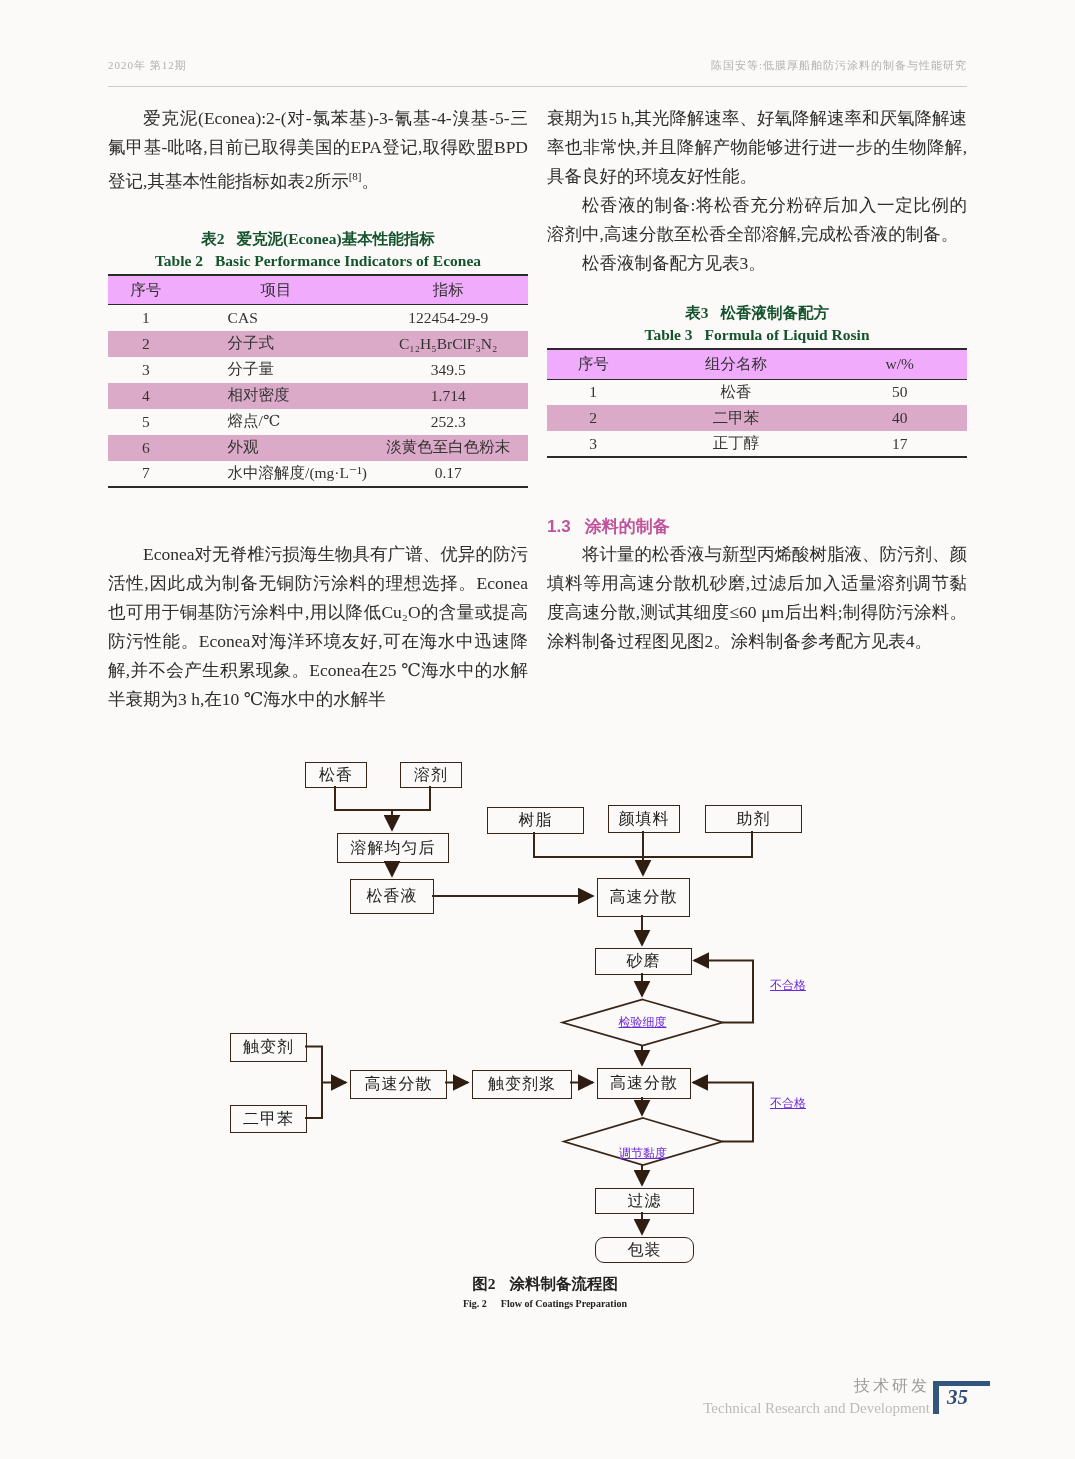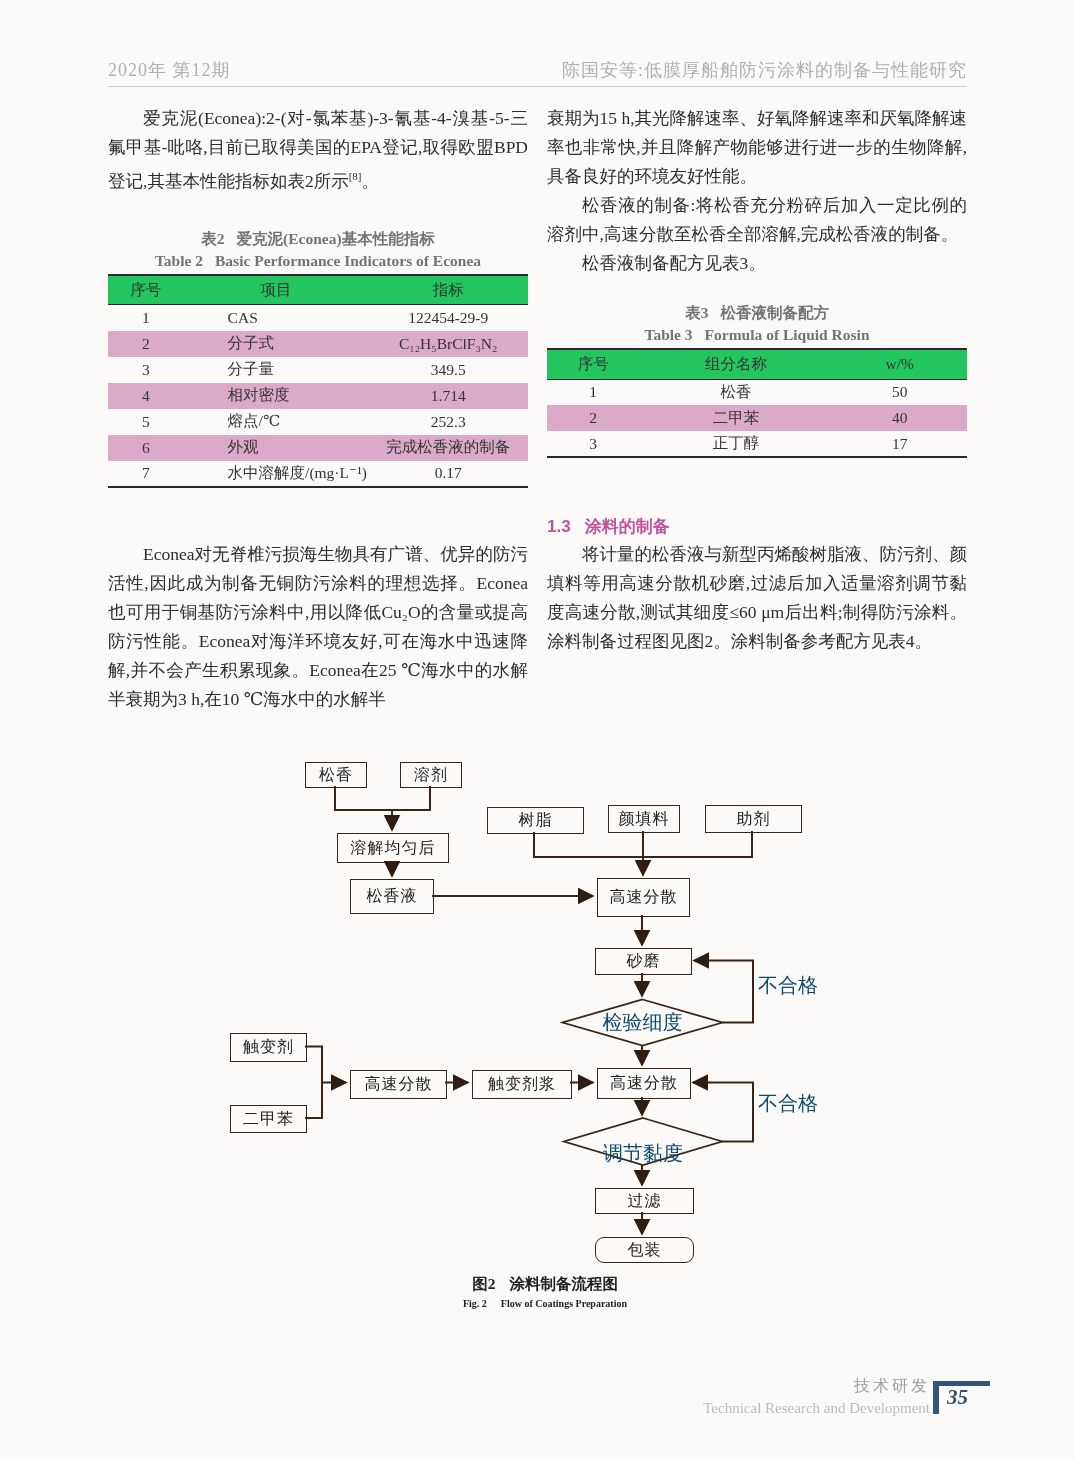--- a/index.html
+++ b/index.html
@@ -2,56 +2,56 @@
 <html><head>
 <meta charset="utf-8">
 <style>
   html,body{margin:0;padding:0;}
   body{
     width:1075px;height:1459px;position:relative;
     background:#fbfaf8;
     font-family:"Liberation Serif","DejaVu Serif",serif;
     color:#2b2b2b;overflow:hidden;
   }
-  .hdr-text{position:absolute;top:58px;font-size:18px;color:#b2b0ad;letter-spacing:1px;}
+  .hdr-text{position:absolute;top:58px;font-size:11px;color:#b2b0ad;letter-spacing:1px;}
   #hdr-left{left:108px;}
   #hdr-right{right:108px;}
   .hdr-rule{position:absolute;left:108px;top:86px;width:859px;height:1px;background:#cfcdca;}
 
   .col{position:absolute;top:104px;width:420px;}
   #col-left{left:108px;}
   #col-right{left:547px;}
 
   .para{margin:0;font-size:17.5px;line-height:29px;text-align:justify;color:#2e2d2c;}
   .indent{text-indent:2em;}
   sup{font-size:11px;}
 
   .sec-head{margin:0;font-size:17px;line-height:26px;font-weight:bold;
     font-family:"Liberation Sans","DejaVu Sans",sans-serif;color:#c0549c;}
   .sec-head .num{margin-right:14px;}
 
-  .tbl-title{font-size:15.5px;font-weight:bold;text-align:center;line-height:22px;color:#737373;}
+  .tbl-title{font-size:15.5px;font-weight:bold;text-align:center;line-height:22px;color:#14532d;}
   .tbl-title .lbl{margin-right:12px;}
 
   table.ptable{width:100%;border-collapse:collapse;font-size:15.5px;color:#333;
     border-top:2px solid #2a2a2a;border-bottom:2px solid #2a2a2a;}
   table.ptable th{font-weight:normal;}
-  table.ptable thead tr{height:30px;background:#22c55e;border-bottom:1.5px solid #2a2a2a;}
+  table.ptable thead tr{height:30px;background:#f0abfc;border-bottom:1.5px solid #2a2a2a;}
   table.ptable tbody tr{height:26px;}
   table.ptable tr.pink{background:#dcaac9;}
   td,th{padding:0;}
   .c{text-align:center;}
   .l{text-align:left;padding-left:44px;}
 
   
   #flow{position:absolute;left:225px;top:755px;width:645px;height:512px;}
   #flow svg{position:absolute;left:0;top:0;}
   .fnode{position:absolute;border:1.5px solid #3a2415;display:flex;align-items:center;
     justify-content:center;font-size:16px;color:#222;letter-spacing:1px;background:transparent;}
-  .flabel{position:absolute;font-size:20px;color:#0c4a6e;display:flex;align-items:center;justify-content:center;}
+  .flabel{position:absolute;font-size:12px;color:#6d28d9;display:flex;align-items:center;justify-content:center;text-decoration:underline;}
 
   .fig-cap{position:absolute;left:330px;width:430px;text-align:center;color:#222;}
   #fig-cap-cn{top:1274px;font-size:15.5px;font-weight:bold;}
   #fig-cap-en{top:1298px;font-size:10px;font-weight:bold;}
   .fig-cap .lbl{margin-right:14px;}
 
   
   #ftr-cn{position:absolute;right:145px;top:1376px;font-size:16px;color:#9d9b98;letter-spacing:3px;}
   #ftr-en{position:absolute;right:145px;top:1400px;font-size:15px;color:#bdbbb8;}
   #ftr-bar-h{position:absolute;left:933px;top:1381px;width:57px;height:5px;background:#33567d;}
@@ -106,21 +106,21 @@
         <td class="c">1.714</td>
       </tr>
       <tr>
         <td class="c">5</td>
         <td class="l">熔点/℃</td>
         <td class="c">252.3</td>
       </tr>
       <tr class="pink">
         <td class="c">6</td>
         <td class="l">外观</td>
-        <td class="c">完成松香液的制备</td>
+        <td class="c">淡黄色至白色粉末</td>
       </tr>
       <tr>
         <td class="c">7</td>
         <td class="l">水中溶解度/(mg·L⁻¹)</td>
         <td class="c">0.17</td>
       </tr>
     </tbody>
   </table>
 
   <p class="para indent" style="margin-top:52px;">Econea对无脊椎污损海生物具有广谱、优异的防污活性,因此成为制备无铜防污涂料的理想选择。Econea也可用于铜基防污涂料中,用以降低Cu₂O的含量或提高防污性能。Econea对海洋环境友好,可在海水中迅速降解,并不会产生积累现象。Econea在25 ℃海水中的水解半衰期为3 h,在10 ℃海水中的水解半</p>

